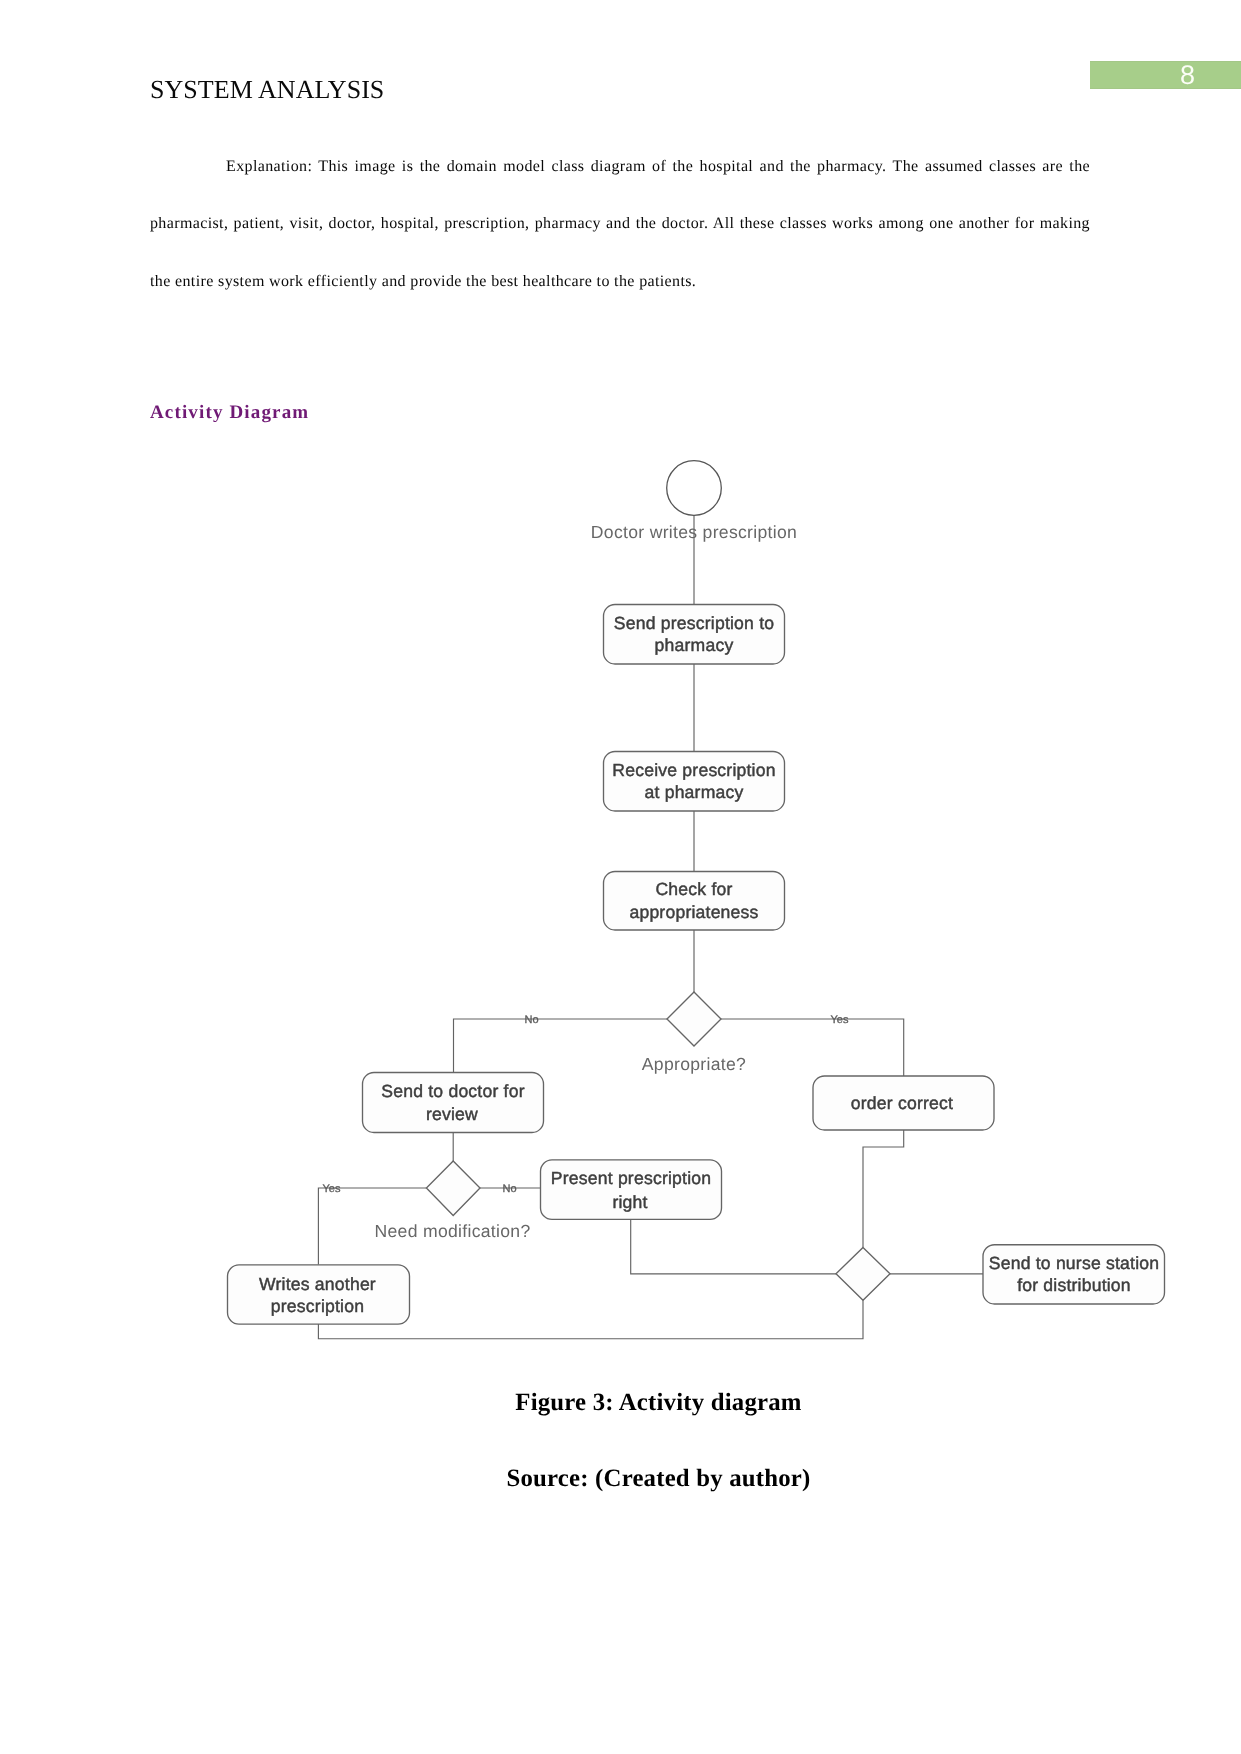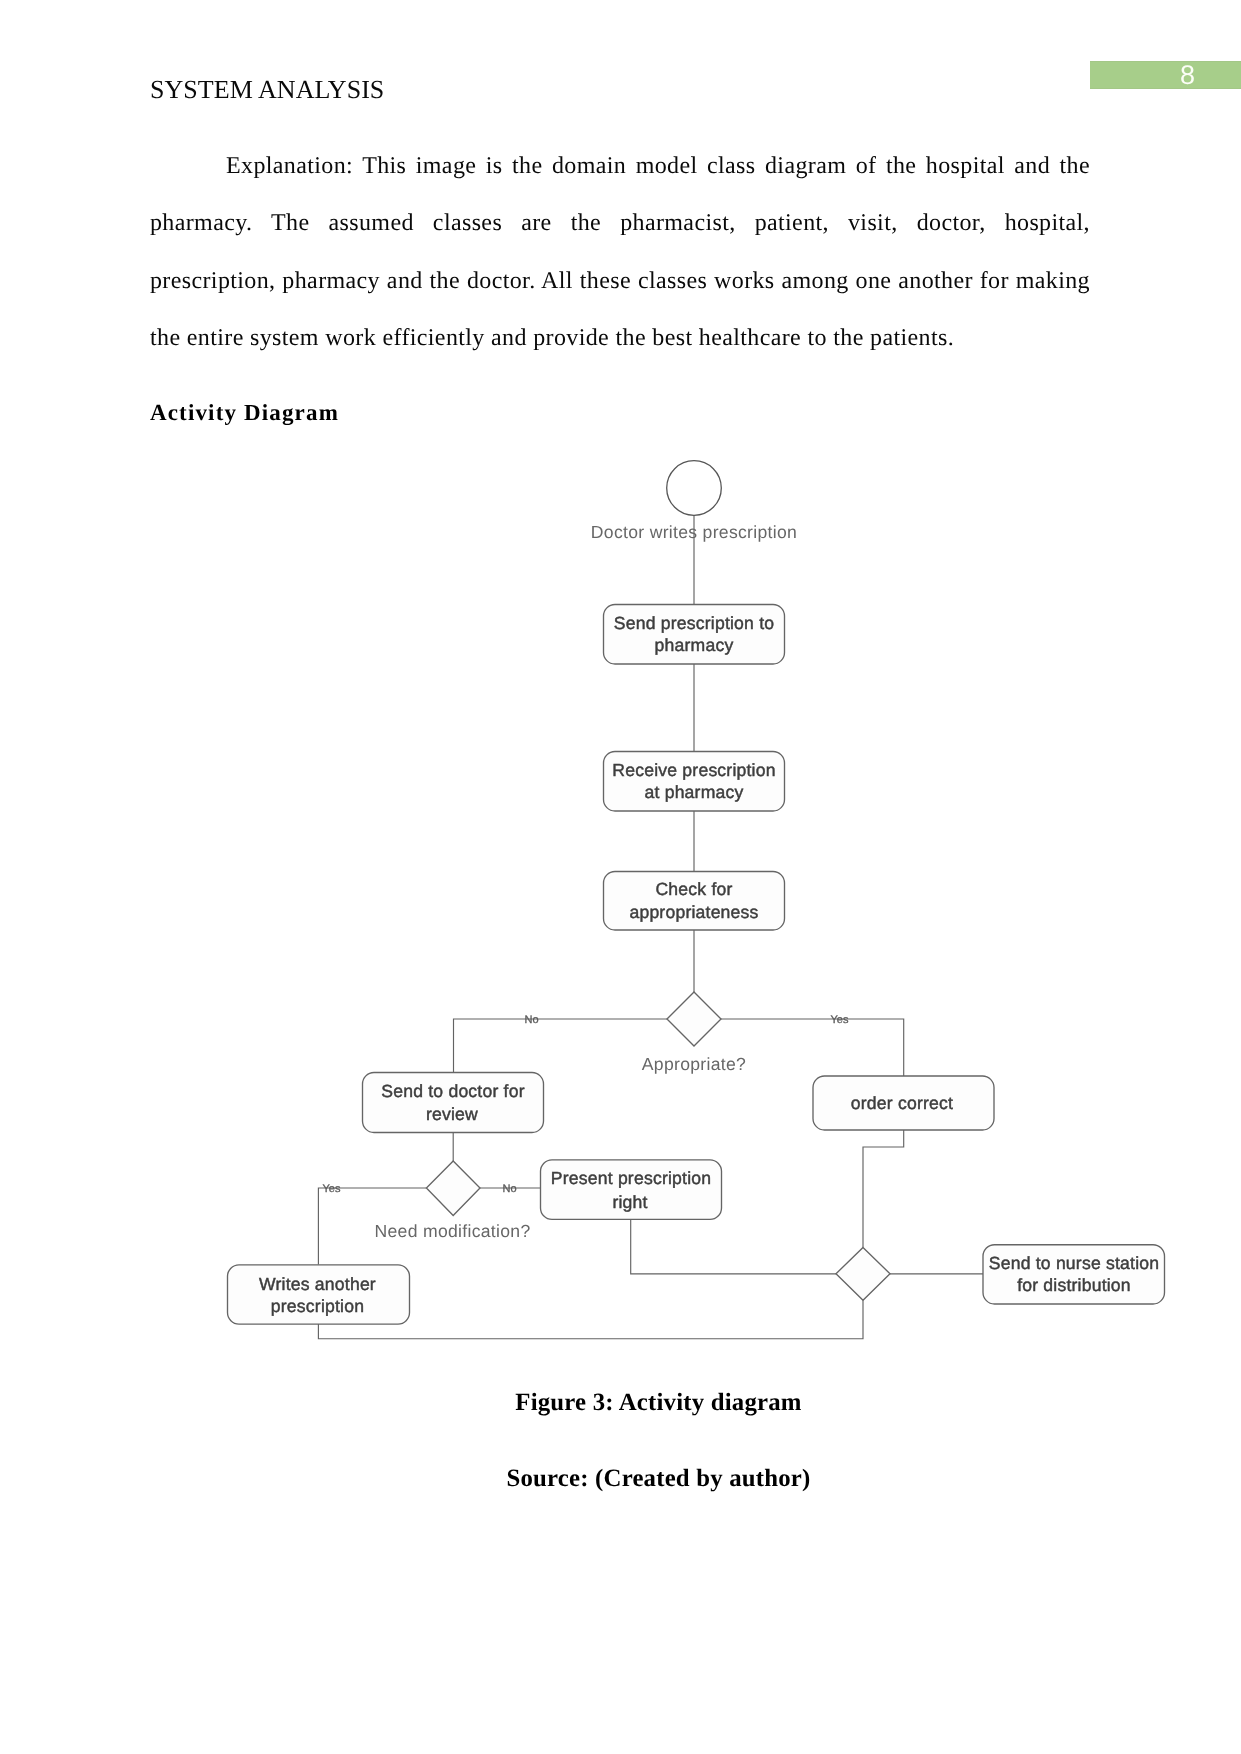--- a/index.html
+++ b/index.html
@@ -2,22 +2,22 @@
 <html><head>
 <meta charset="utf-8">
 <title>System Analysis</title>
 <style>
   html,body{margin:0;padding:0;background:#ffffff;-webkit-font-smoothing:antialiased;text-rendering:geometricPrecision;}
   body{width:1241px;height:1754px;font-family:"Liberation Serif",serif;overflow:hidden;}
   .page{position:relative;width:1241px;height:1754px;background:#fff;}
   .pagenum-band{position:absolute;left:1090px;top:61px;width:151px;height:28px;background:#a7ce8a;border-top:1px solid #a3c787;border-bottom:1px solid #a3c787;box-sizing:border-box;}
   .pagenum-text{will-change:opacity;opacity:0.999;position:absolute;left:1127px;top:62px;width:121px;color:#fdfff8;font-size:27px;line-height:27px;text-align:center;font-family:"Liberation Sans",sans-serif;}
   .hdr{will-change:opacity;opacity:0.999;position:absolute;left:150px;top:77px;font-size:26px;line-height:25.4px;color:#0a0a0a;letter-spacing:0.05px;}
-  .para{will-change:opacity;opacity:0.999;position:absolute;left:150px;top:137.7px;width:940px;font-size:24px;line-height:57.4px;text-align:justify;text-indent:76px;letter-spacing:0.37px;color:#0a0a0a;}
-  .h2{will-change:opacity;opacity:0.999;position:absolute;left:150px;top:400.5px;font-size:23px;line-height:24.6px;font-weight:bold;letter-spacing:1.15px;color:#000000;}
+  .para{will-change:opacity;opacity:0.999;position:absolute;left:150px;top:137.7px;width:940px;font-size:16px;line-height:57.4px;text-align:justify;text-indent:76px;letter-spacing:0.37px;color:#0a0a0a;}
+  .h2{will-change:opacity;opacity:0.999;position:absolute;left:150px;top:400.5px;font-size:19px;line-height:24.6px;font-weight:bold;letter-spacing:1.15px;color:#701a75;}
   .cap1{will-change:opacity;opacity:0.999;position:absolute;left:0;top:1391px;width:1317px;text-align:center;font-size:24.8px;line-height:24.8px;font-weight:bold;letter-spacing:0.2px;color:#000;}
   .cap2{will-change:opacity;opacity:0.999;position:absolute;left:0;top:1466.5px;width:1317px;text-align:center;font-size:24.8px;line-height:24.8px;font-weight:bold;letter-spacing:0.2px;color:#000;}
   svg.diagram{position:absolute;left:0;top:0;width:1241px;height:1754px;}
   svg.diagram text{font-family:"Liberation Sans",sans-serif;}
   svg.diagram{transform:translateZ(0);}
   .nodelabel{font-size:17.6px;fill:#3d3d3d;stroke:#3d3d3d;stroke-width:0.45px;paint-order:stroke fill;letter-spacing:0.2px;}
   .edgelabel{font-size:17.6px;fill:#676767;letter-spacing:0.3px;}
   .flowlabel{font-size:11px;fill:#595959;stroke:#595959;stroke-width:0.3px;paint-order:stroke fill;}
 </style>
 </head>

